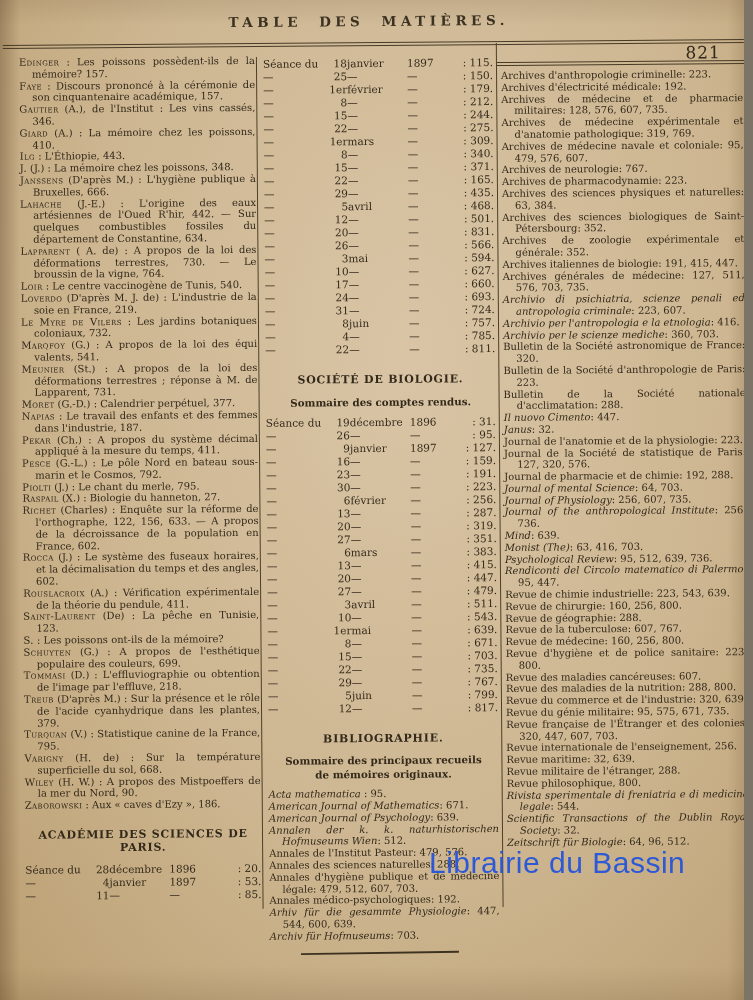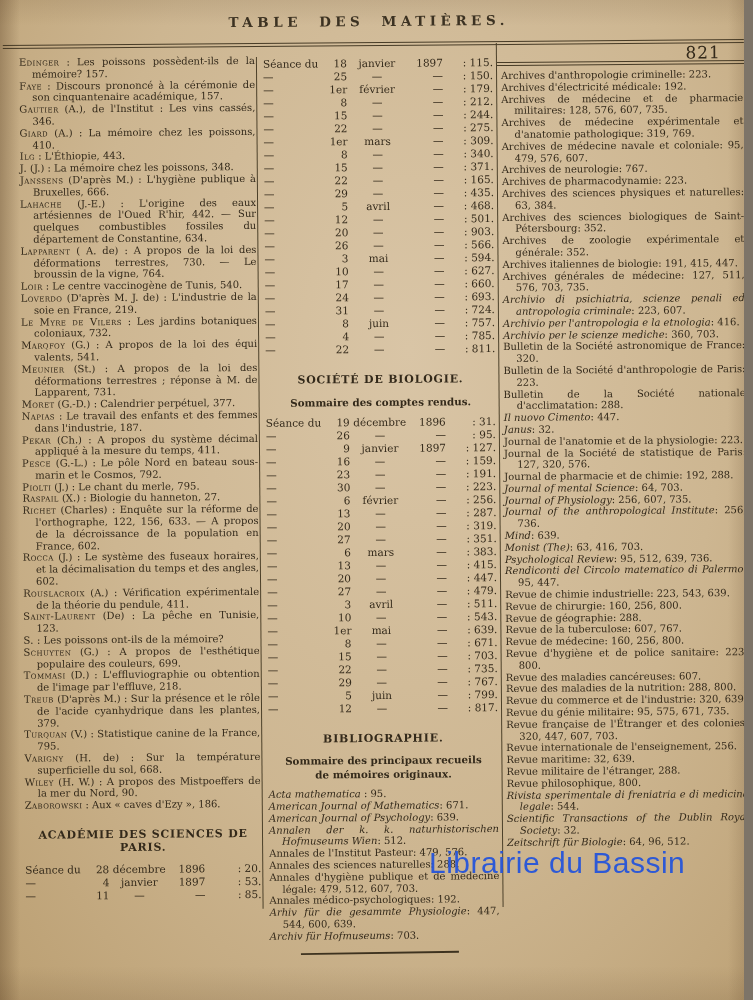--- a/index.html
+++ b/index.html
@@ -36,22 +36,22 @@
   .entry { font-size:10px; line-height:1.18; padding-left:13px; text-indent:-13px; }
   .sc { font-variant:small-caps; letter-spacing:.35px; }
   .ital { font-style:italic; }
 
   .heading { text-align:center; font-size:11px; font-weight:bold; letter-spacing:.8px; margin:17px 4px 9px; line-height:1.2; }
   .subhead { text-align:center; font-size:10.3px; font-weight:bold; margin:0 0 7px; line-height:1.3; }
 
   .seance .srow { display:grid; grid-template-columns:57px 27px 60px 36px 1fr; font-size:10.5px; line-height:1.24; }
   .srow .c1 { text-align:left; }
   .srow .c2 { text-align:right; }
-  .srow .c3 { text-align:center; }
-  .srow .c4 { text-align:right; }
+  .srow .c3 { text-align:left; }
+  .srow .c4 { text-align:left; }
   .srow .c5 { text-align:right; padding-left:7px; }
 
   .watermark {
     position:absolute; left:429px; top:846px;
     font-family:"Liberation Sans", sans-serif; font-size:30px;
     color:#2253dc; opacity:.93; letter-spacing:.5px; white-space:nowrap;
   }
   .divider { position:absolute; left:297px; top:952px; width:158px; height:1.8px; background:#3d321f; transform:rotate(-0.4deg); }
 </style>
 </head>
@@ -268,21 +268,21 @@
             <span class="c3">—</span>
             <span class="c4">—</span>
             <span class="c5">: 501.</span>
           </div>
 
           <div class="srow">
             <span class="c1">—</span>
             <span class="c2">20</span>
             <span class="c3">—</span>
             <span class="c4">—</span>
-            <span class="c5">: 903.</span>
+            <span class="c5">: 831.</span>
           </div>
 
           <div class="srow">
             <span class="c1">—</span>
             <span class="c2">26</span>
             <span class="c3">—</span>
             <span class="c4">—</span>
             <span class="c5">: 566.</span>
           </div>
 

